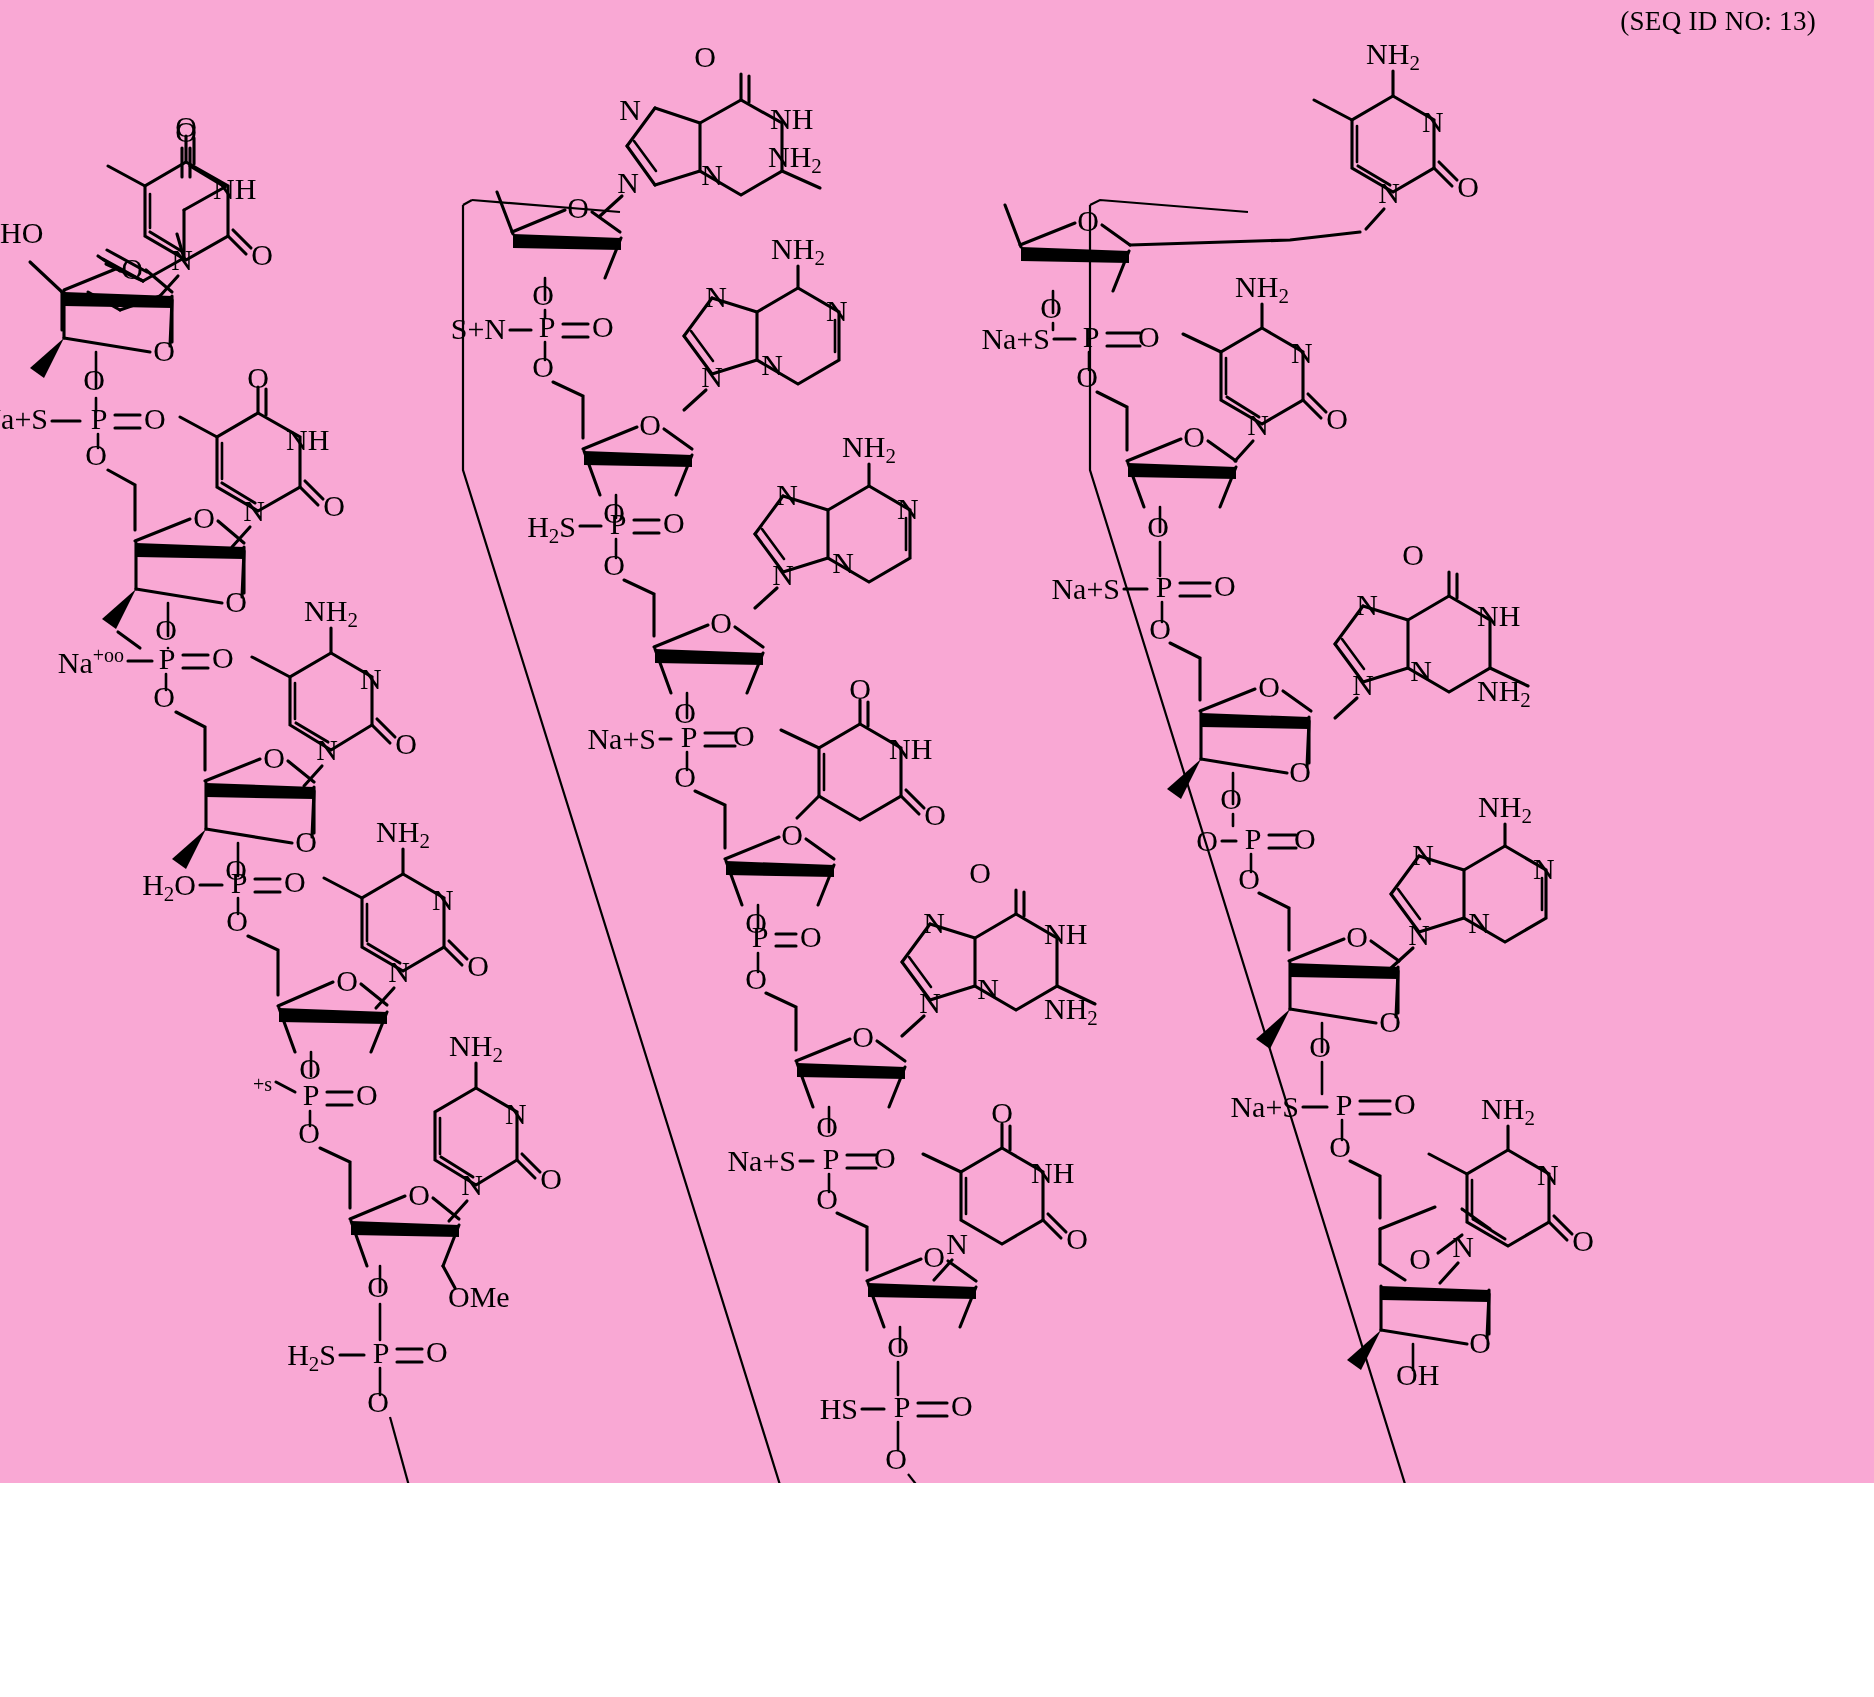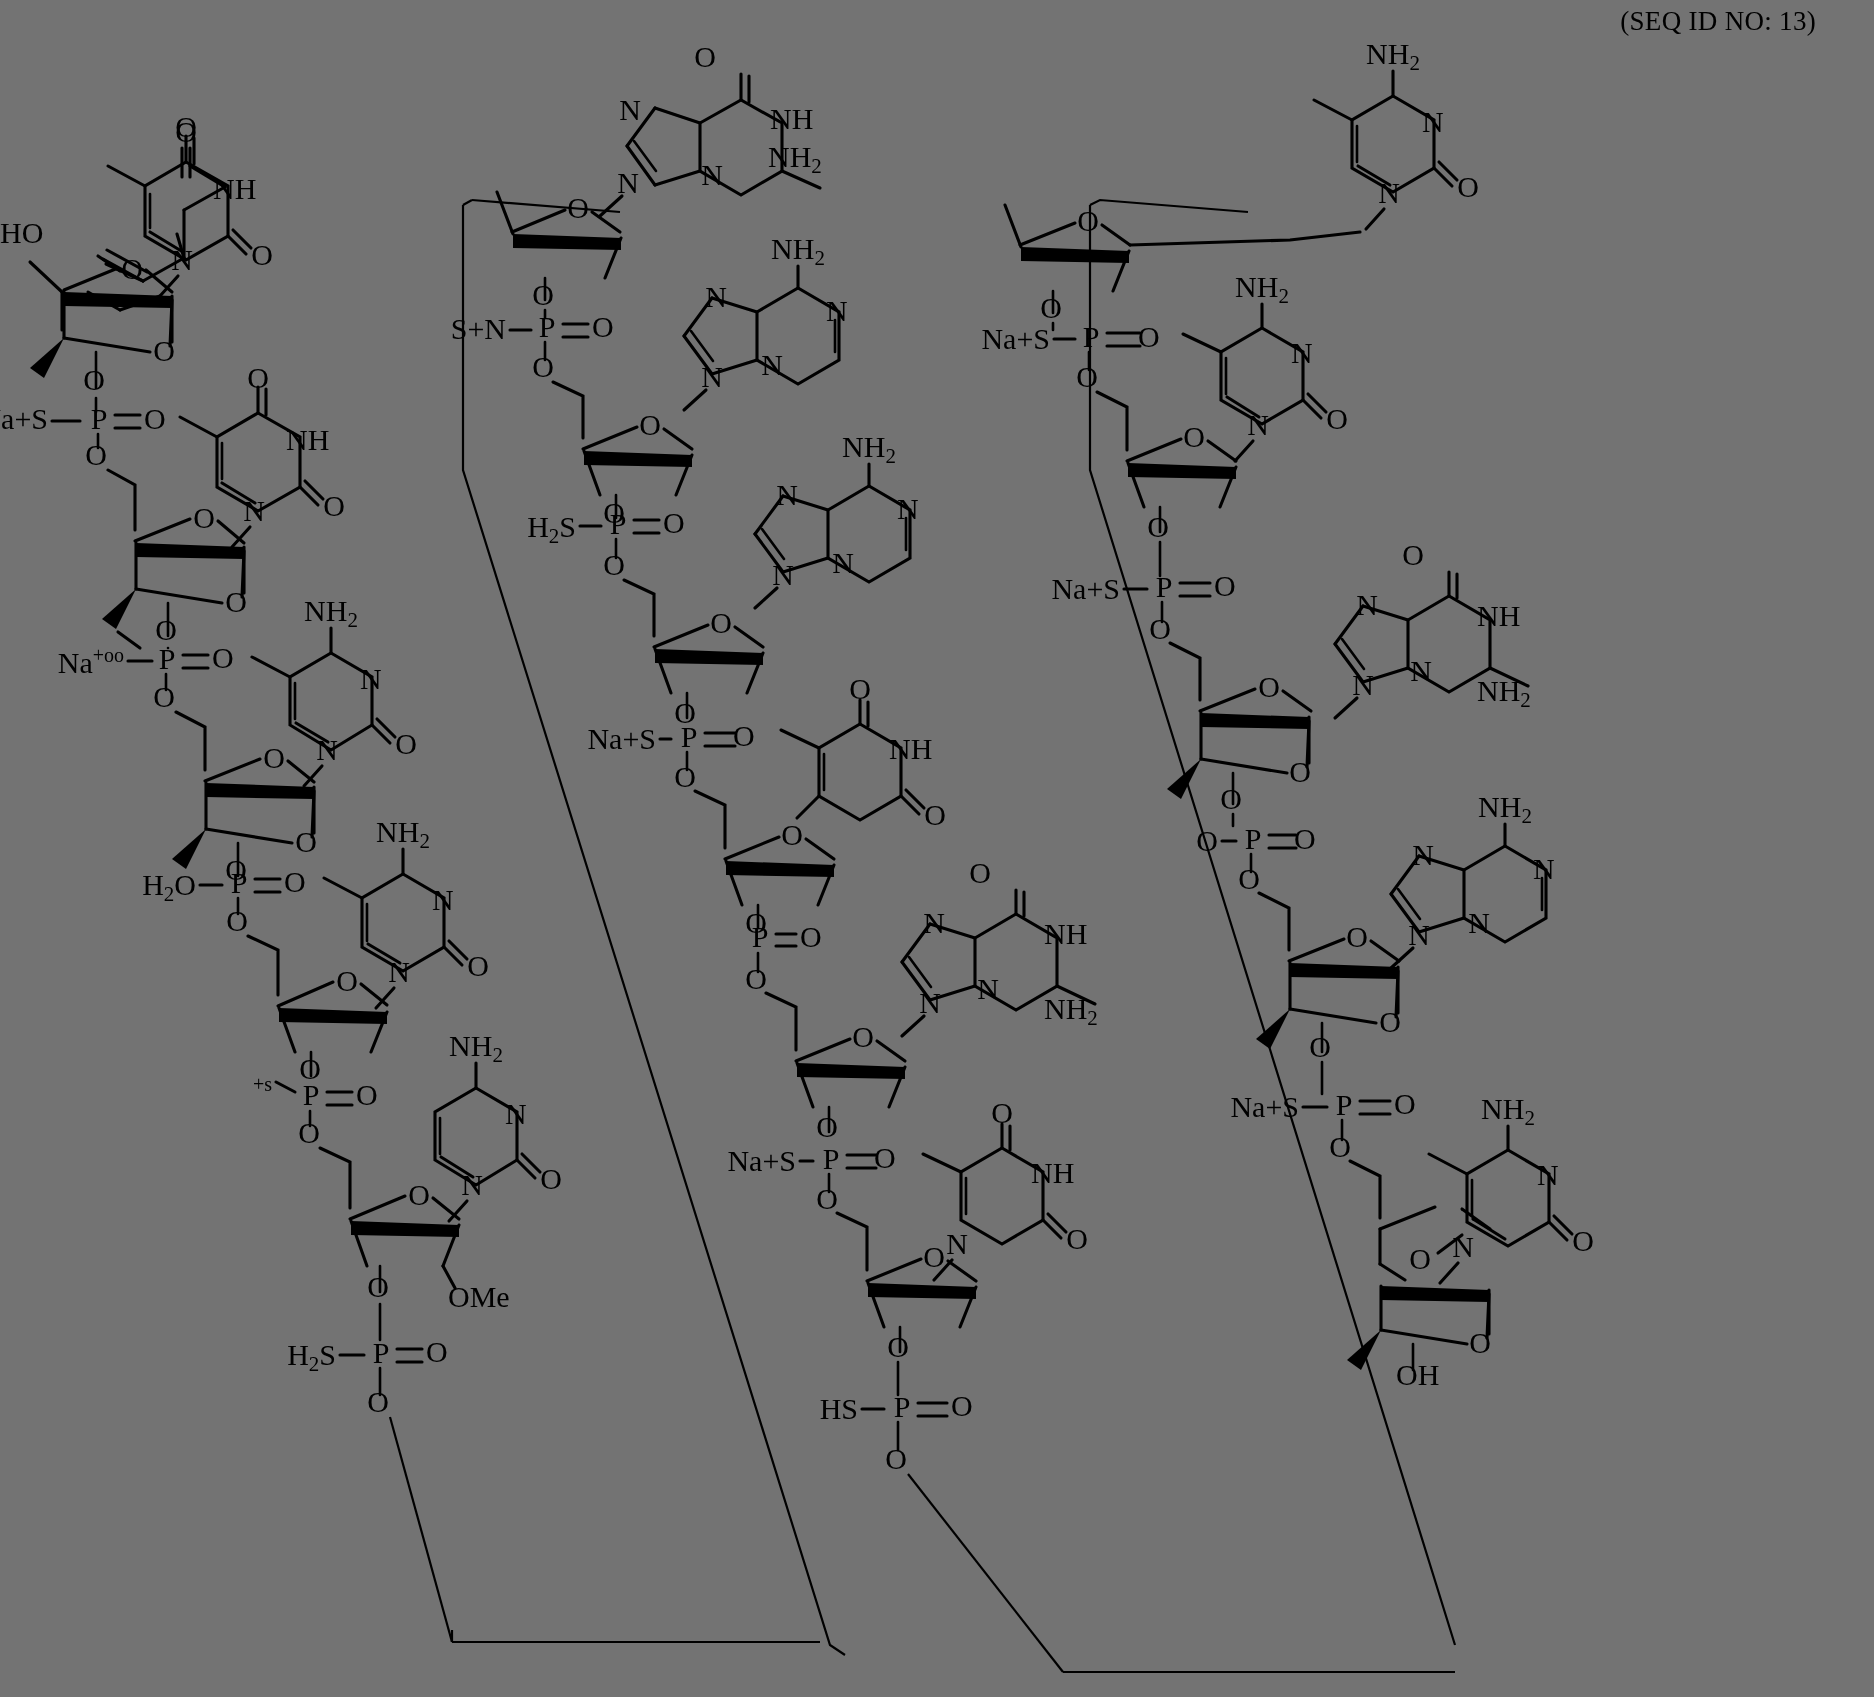--- a/index.html
+++ b/index.html
@@ -1,17 +1,17 @@
 <!DOCTYPE html>
 <html><head>
 <meta charset="utf-8">
 <style>
   html,body{margin:0;padding:0;background:#ffffff;}
   body{width:1874px;height:1697px;font-family:"Liberation Serif",serif;color:#000;}
-  #sheet{position:relative;width:1874px;height:1697px;overflow:hidden;background:#737373;}
+  #sheet{position:relative;width:1874px;height:1483px;overflow:hidden;background:#f9a8d4;}
   #seqid{position:absolute;right:58px;top:6px;font-size:27px;font-family:"Liberation Serif",serif;letter-spacing:.3px;white-space:nowrap;}
   svg{position:absolute;left:0;top:0;}
   .bond{stroke:#000;stroke-width:3.1;fill:none;stroke-linecap:round;}
   .bondthin{stroke:#000;stroke-width:2.6;fill:none;stroke-linecap:round;}
   .connector{stroke:#000;stroke-width:2.2;fill:none;}
   .wedge{fill:#000;stroke:none;}
   .atom{font-family:"Liberation Serif",serif;font-size:30px;text-anchor:middle;dominant-baseline:middle;fill:#000;}
   .atomL{font-family:"Liberation Serif",serif;font-size:30px;text-anchor:start;dominant-baseline:middle;fill:#000;}
   .atomR{font-family:"Liberation Serif",serif;font-size:30px;text-anchor:end;dominant-baseline:middle;fill:#000;}
   .sub{font-size:21px;}

